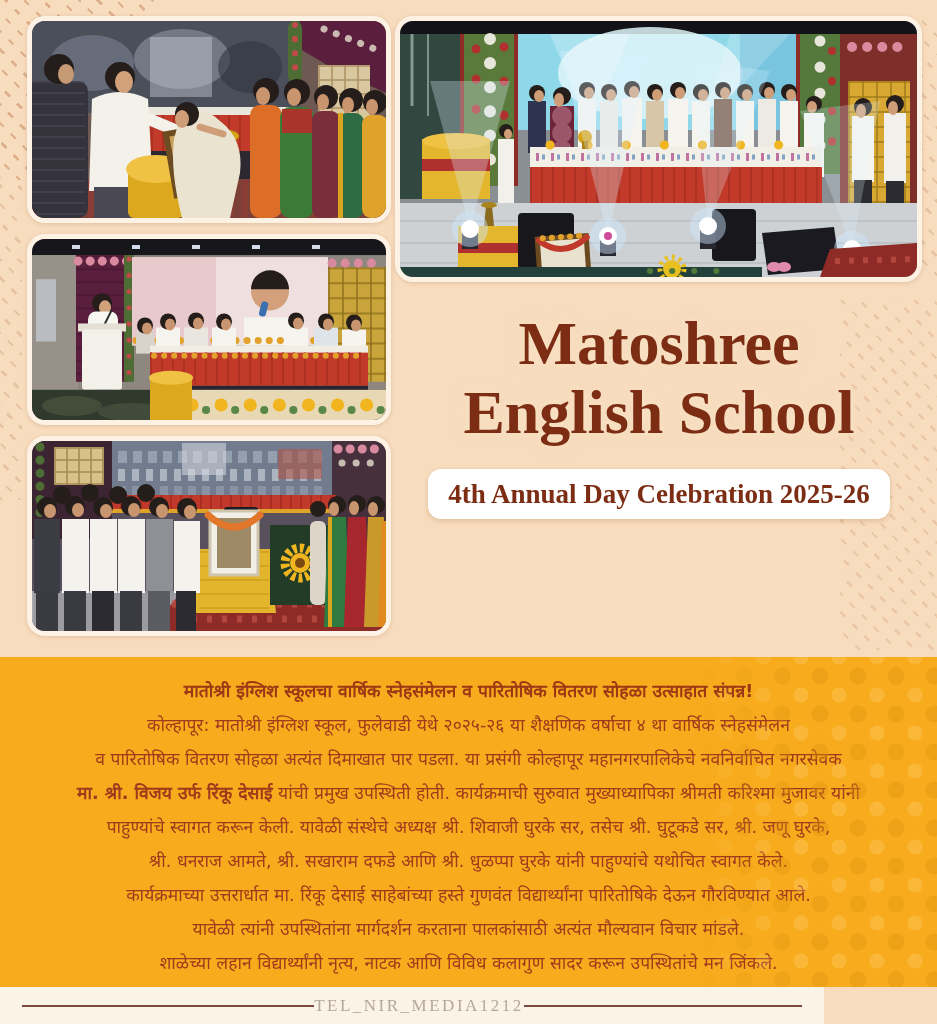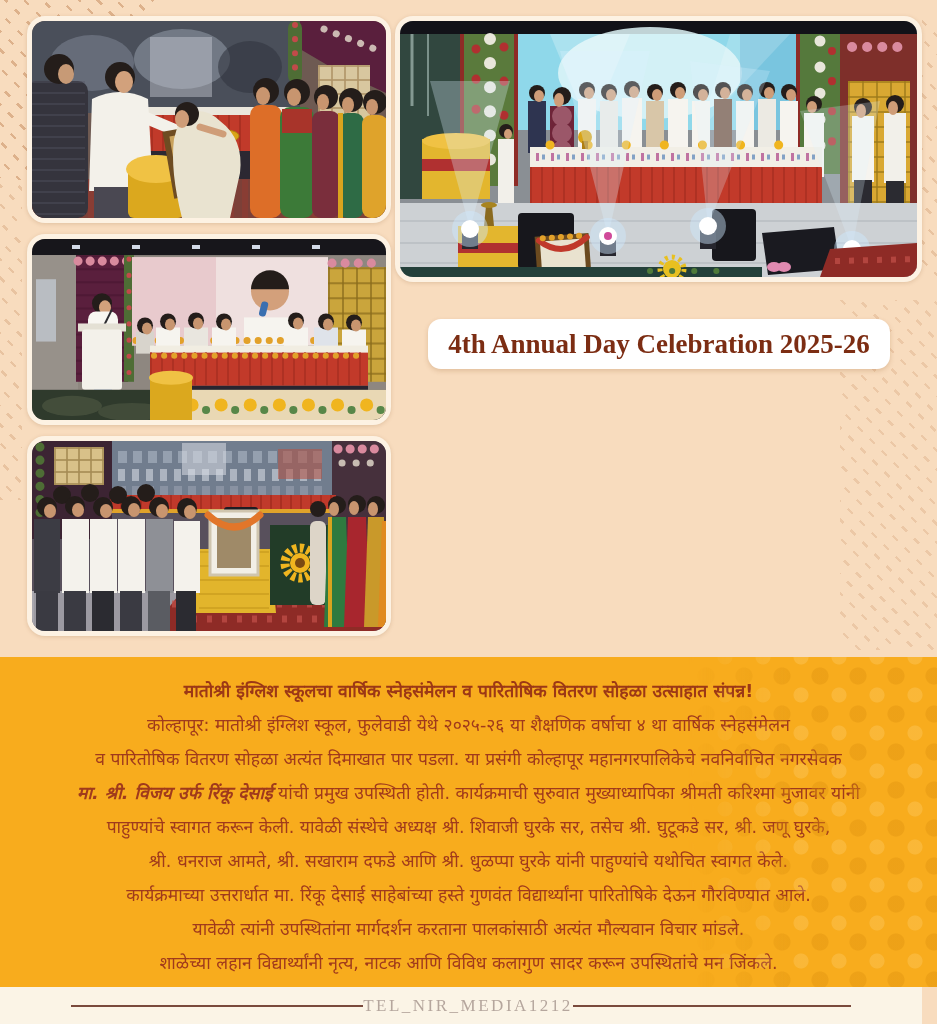--- a/index.html
+++ b/index.html
@@ -49,35 +49,35 @@
     box-shadow:0 2px 5px rgba(140,80,30,.22);
   }
 
   
   .article{
     position:absolute;left:0;top:657px;width:937px;height:330px;
     background:#f8ac1d;color:#a03a1c;text-align:center;
     font-size:17.5px;line-height:34px;padding-top:17px;box-sizing:border-box;
   }
   .article .headline{font-weight:bold;color:#9c3816;}
-  .article .lead{font-weight:bold;font-style:italic;}
+  .article .lead{font-weight:bold;}
   .dots-overlay{
     position:absolute;right:0;top:0;width:250px;height:100%;pointer-events:none;
     background-image:
       radial-gradient(rgba(222,146,16,.40) 0 8px, rgba(222,146,16,0) 9px),
       radial-gradient(rgba(255,214,130,.28) 0 7px, rgba(255,214,130,0) 8px);
     background-size:38px 38px,38px 38px;
     background-position:0 0,19px 19px;
     -webkit-mask-image:linear-gradient(to left,#000 55%, transparent);
     mask-image:linear-gradient(to left,#000 55%, transparent);
   }
 
   
   .footer{
-    position:absolute;left:0;top:987px;width:922px;height:37px;background:#fbf4e6;
+    position:absolute;left:0;top:987px;width:824px;height:37px;background:#fbf4e6;
     display:flex;align-items:center;justify-content:center;
   }
   .rule{height:2px;background:#7a4a3c;}
   .rule.l{width:292px;}
   .rule.r{width:278px;}
   .watermark{
     font-family:"Liberation Serif", serif;font-size:17px;
     letter-spacing:2.5px;color:#b5a69d;
   }
 </style>
@@ -437,20 +437,24 @@
     <line x1="435" y1="240" x2="517" y2="238" stroke="#c4524a" stroke-width="6" stroke-dasharray="5 9" opacity=".7"></line>
     <circle cx="272" cy="248" r="9" fill="#e8c020"></circle>
     <circle cx="272" cy="248" r="12" fill="none" stroke="#e8c020" stroke-width="5" stroke-dasharray="3 4"></circle>
     <ellipse cx="374" cy="246" rx="7" ry="5" fill="#e08ab0"></ellipse>
       <ellipse cx="384" cy="246" rx="7" ry="5" fill="#e08ab0"></ellipse>
     <line x1="250" y1="250" x2="330" y2="250" stroke="#4f7a3a" stroke-width="6" stroke-dasharray="0.1 22" stroke-linecap="round"></line>
   </svg>
 </div>
 
 <div class="hero">
+  <div class="title">
+    <div>Matoshree</div>
+    <div>English School</div>
+  </div>
   <div>
     <span class="banner">4th Annual Day Celebration 2025-26</span>
   </div>
 </div>
 
 <div class="article">
   <div class="dots-overlay"></div>
   <div class="headline">मातोश्री इंग्लिश स्कूलचा वार्षिक स्नेहसंमेलन व पारितोषिक वितरण सोहळा उत्साहात संपन्न!</div>
   <div class="aline"><span class="lead"></span><span>कोल्हापूर: मातोश्री इंग्लिश स्कूल, फुलेवाडी येथे २०२५-२६ या शैक्षणिक वर्षाचा ४ था वार्षिक स्नेहसंमेलन</span></div>
   <div class="aline"><span class="lead"></span><span>व पारितोषिक वितरण सोहळा अत्यंत दिमाखात पार पडला. या प्रसंगी कोल्हापूर महानगरपालिकेचे नवनिर्वाचित नगरसेवक</span></div>

